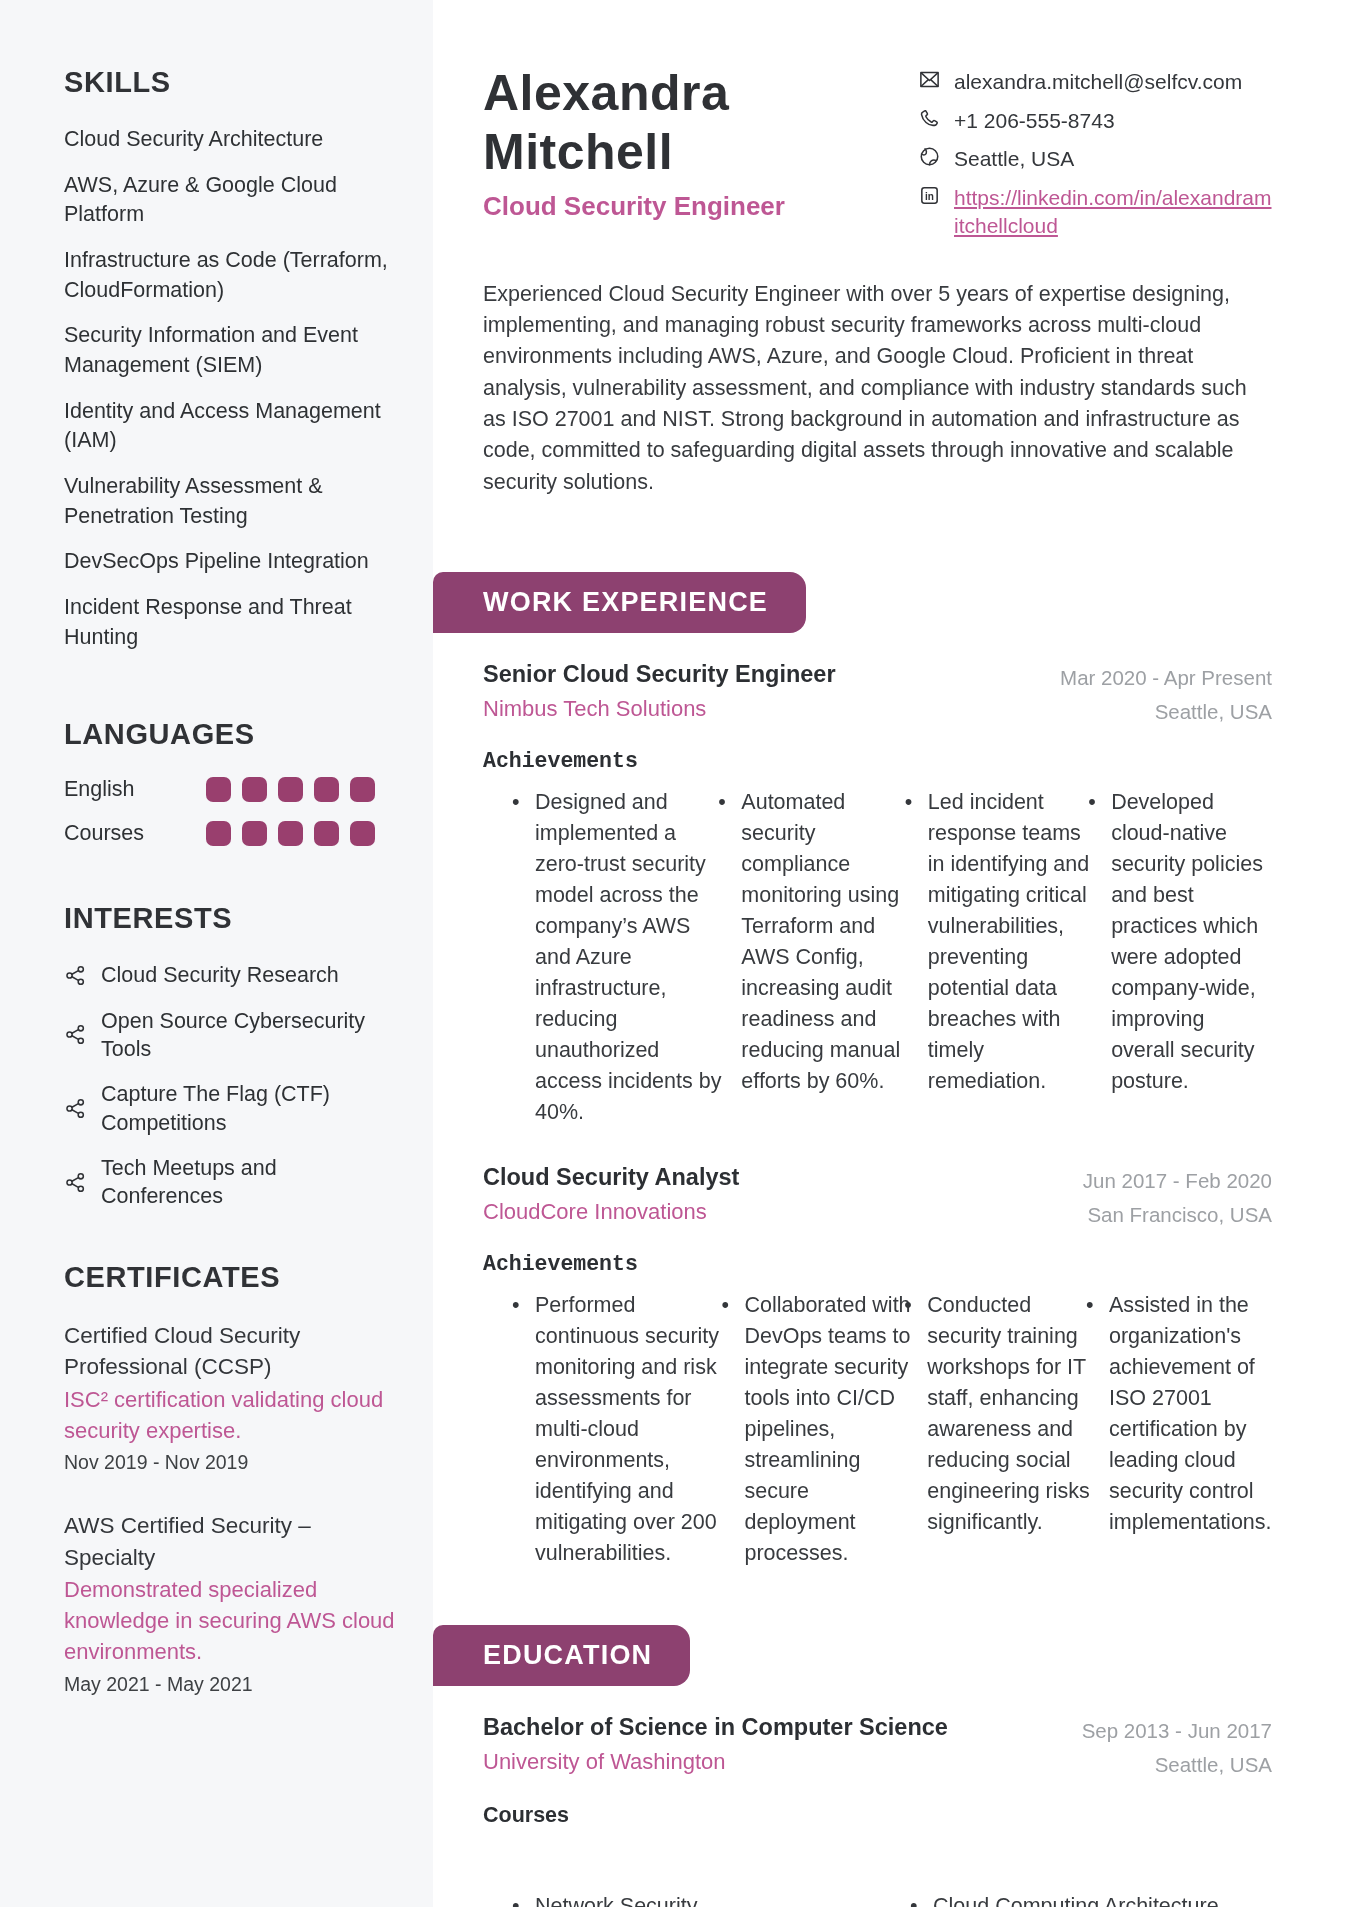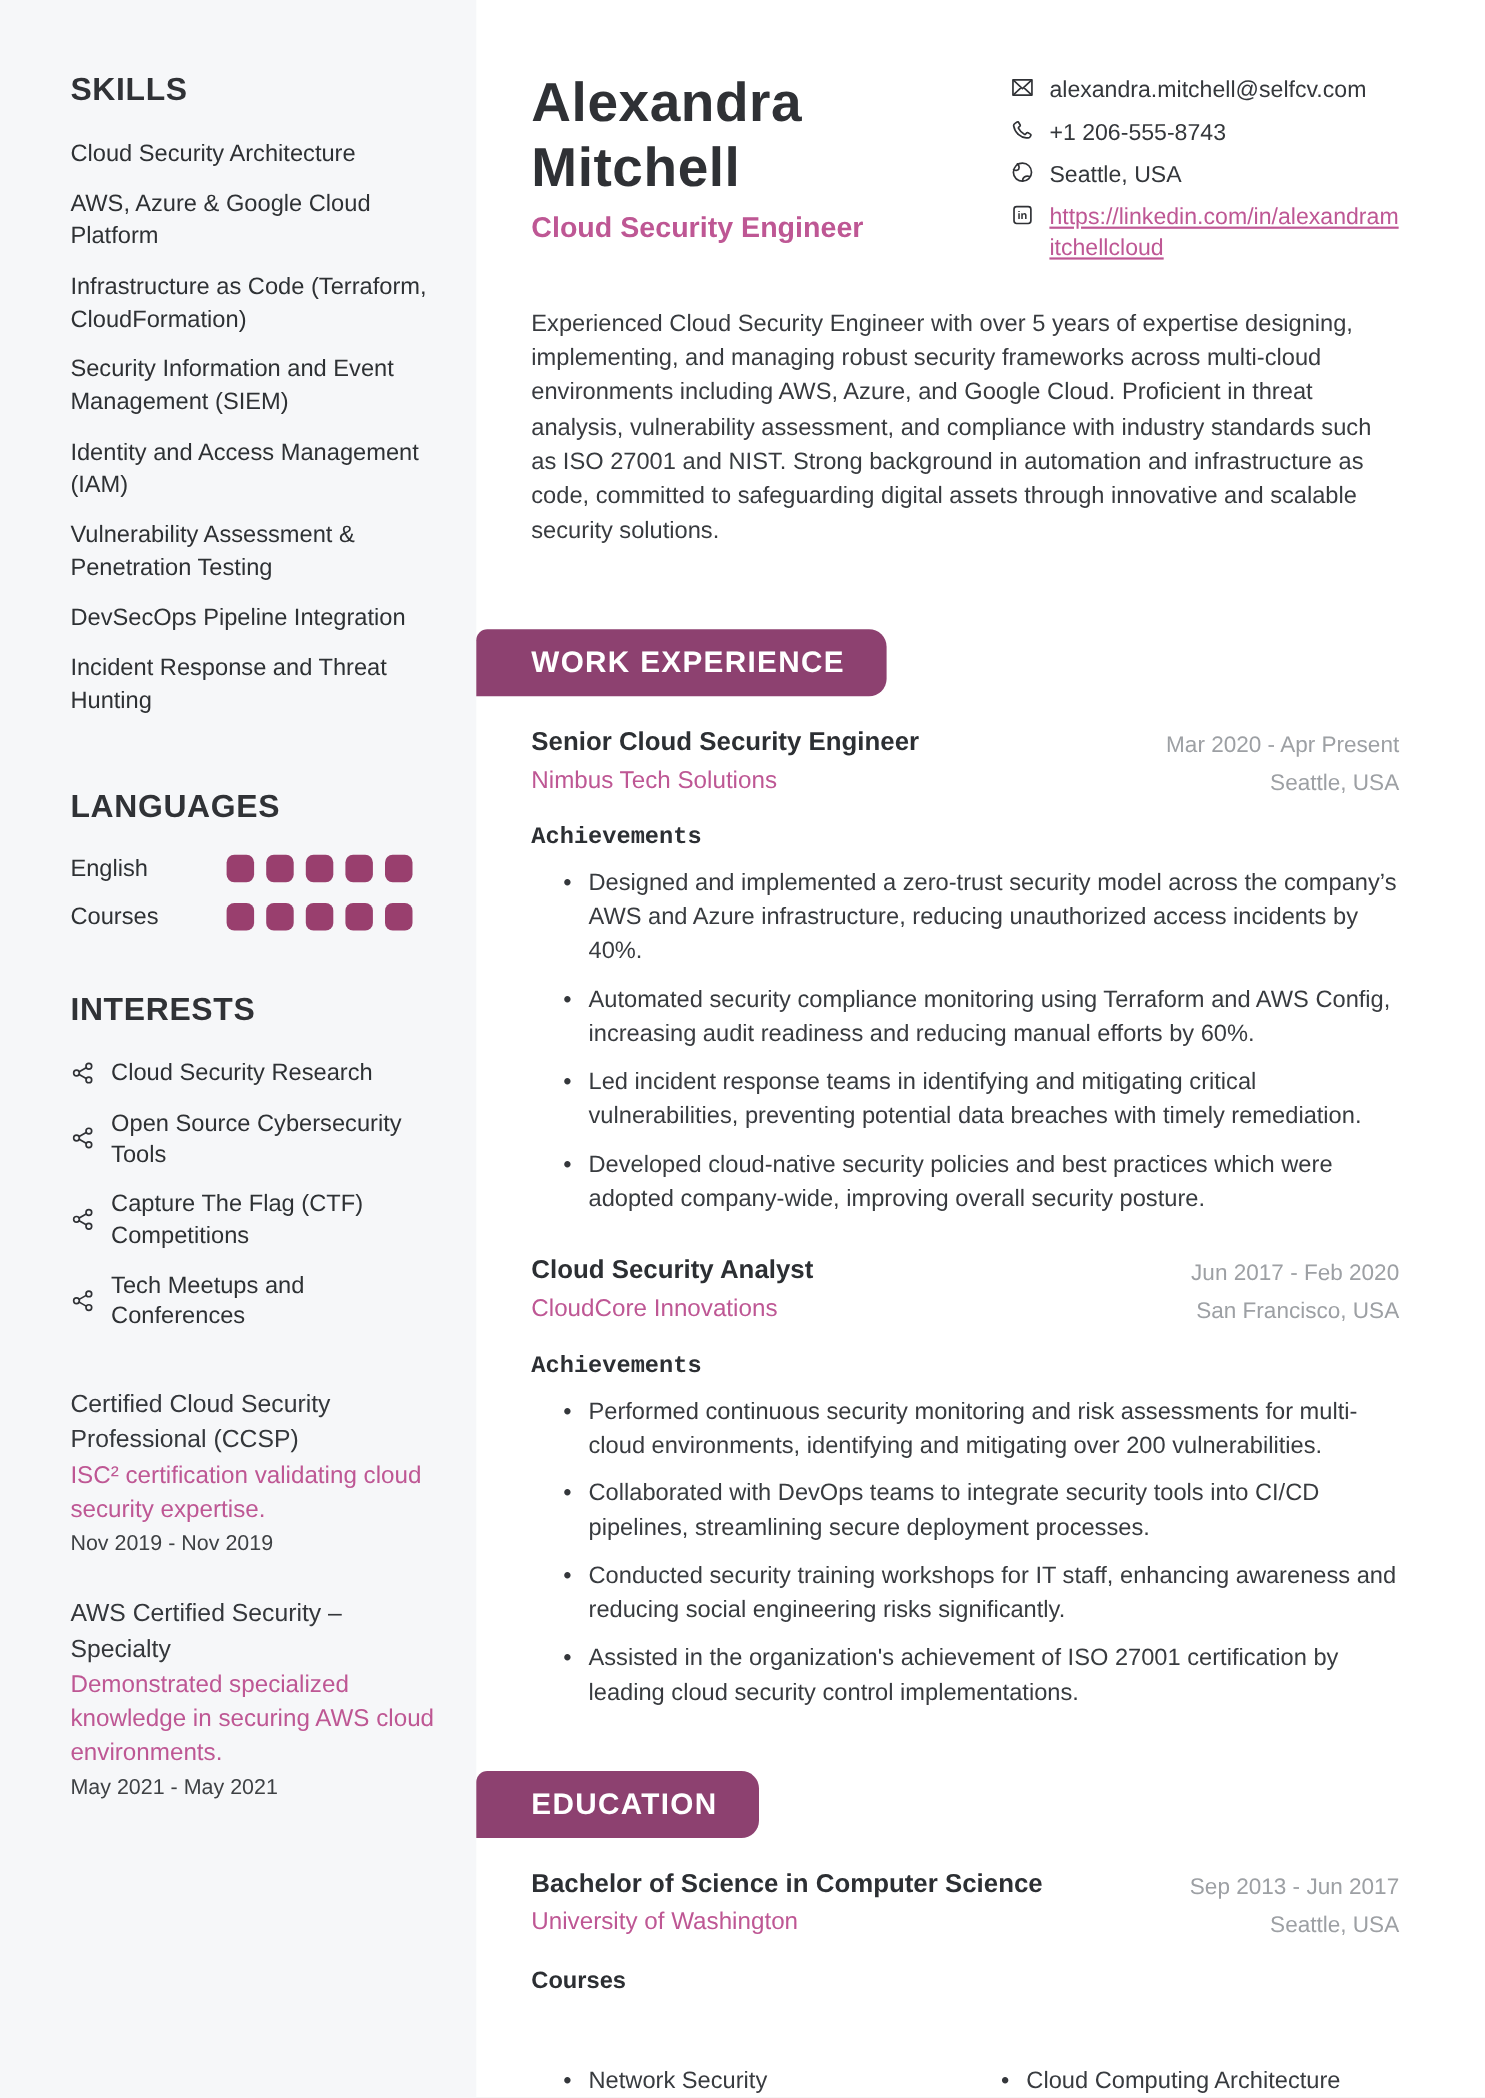--- a/index.html
+++ b/index.html
@@ -51,21 +51,21 @@
   .section-badge{
     display:inline-block;margin:52px 0 28px -50px;background:var(--plum);color:#fff;
     font-size:27px;font-weight:800;letter-spacing:1.2px;
     padding:15px 38px 15px 50px;border-radius:10px 16px 16px 0;
   }
   .job-head{display:flex;justify-content:space-between;align-items:flex-start;}
   .jt{font-size:23.5px;font-weight:700;color:#2c2f33;}
   .company{font-size:22px;color:var(--accent);margin-top:8px;}
   .dates{text-align:right;font-size:20.5px;color:var(--gray);line-height:1.65;flex:0 0 auto;}
   .ach-label{font-size:21.5px;font-weight:700;color:#2c2f33;margin-top:21px;font-family:Liberation Mono, monospace;}
-  ul.bullets{margin:14px 0 0 0;padding:0 0 0 52px;list-style:none;display:flex;flex-direction:column;gap:13px;max-width:790px;}
+  ul.bullets{margin:14px 0 0 0;padding:0 0 0 52px;list-style:none;display:flex;flex-direction:row;gap:13px;max-width:790px;}
   ul.bullets li{font-size:21.5px;line-height:1.44;color:#383b3f;position:relative;}
   ul.bullets li::before{content:"\2022";position:absolute;left:-23px;top:0;color:#34373b;}
   .job{margin-top:0;}
   .job + .job{margin-top:36px;}
   .edu-badge{margin-top:56px;}
   .courses-label{font-size:21.5px;font-weight:700;color:#2c2f33;margin-top:21px;}
   .courses-grid{display:grid;grid-template-columns:398px 1fr;row-gap:30px;margin:16px 0 0 0;padding:0 0 0 52px;list-style:none;}
   .courses-grid li{font-size:21.5px;color:#383b3f;position:relative;line-height:1.35;margin-top:48px;}
   .courses-grid li::before{content:"\2022";position:absolute;left:-23px;top:0;color:#34373b;}
 </style>
@@ -158,20 +158,21 @@
                 <circle cx="17.5" cy="18.5" r="2.7"></circle>
                 <path d="M8.3 10.7 15 6.9M8.3 13.3 15 17.1"></path>
               </svg>
           </span>
           <span>Tech Meetups and Conferences</span>
         </div>
       </div>
     </section>
 
     <section class="sb-section sec-certificates">
+      <h2 class="sb-heading">CERTIFICATES</h2>
       <div class="cert-item">
         <div class="cert-name">Certified Cloud Security Professional (CCSP)</div>
         <div class="cert-desc">ISC² certification validating cloud security expertise.</div>
         <div class="cert-dates">Nov 2019 - Nov 2019</div>
       </div>
       <div class="cert-item">
         <div class="cert-name">AWS Certified Security – Specialty</div>
         <div class="cert-desc">Demonstrated specialized knowledge in securing AWS cloud environments.</div>
         <div class="cert-dates">May 2021 - May 2021</div>
       </div>

